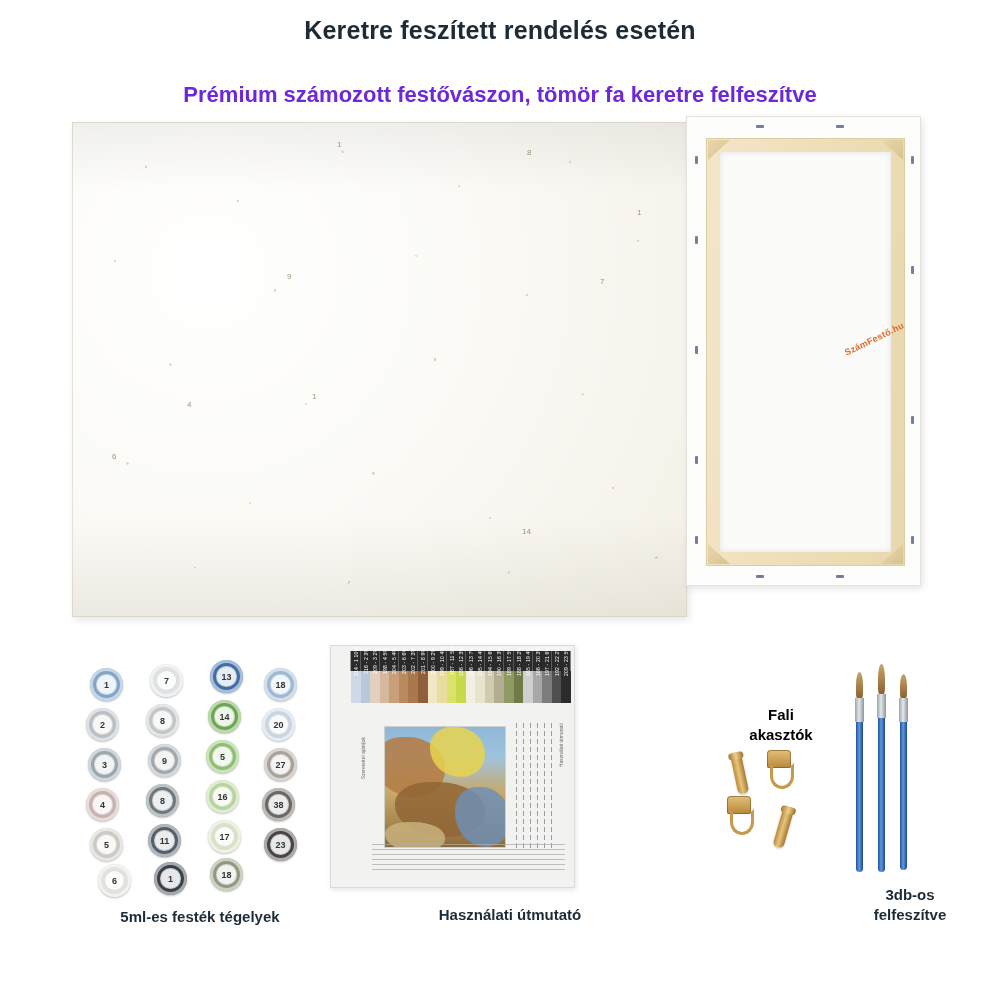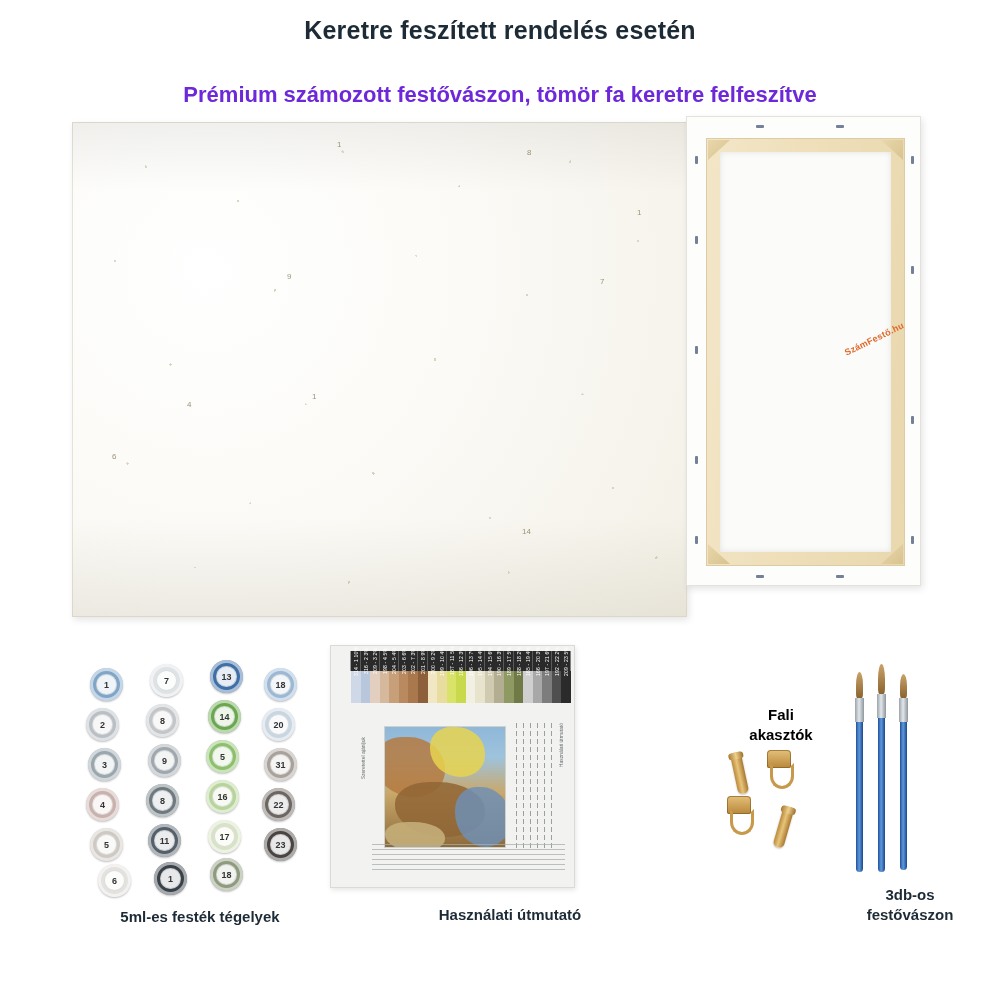--- a/index.html
+++ b/index.html
@@ -482,24 +482,24 @@
       <span class="cap">18</span>
     </div>
 
   <div class="pot" style="left:178px;top:8px;   background:#9bb8d4;">
       <span class="cap">18</span>
     </div>
   <div class="pot" style="left:176px;top:48px;  background:#c8d6e2;">
       <span class="cap">20</span>
     </div>
   <div class="pot" style="left:178px;top:88px;  background:#a9a29b;">
-      <span class="cap">31</span>
+      <span class="cap">27</span>
     </div>
   <div class="pot" style="left:176px;top:128px; background:#6d6763;">
-      <span class="cap">22</span>
+      <span class="cap">38</span>
     </div>
   <div class="pot" style="left:178px;top:168px; background:#4a4542;justify-content:center;">
       <span class="cap">23</span>
     </div>
 </div>
 
 <div class="sheet">
   <div class="swatch-strip">
     <div class="swatch">
         <span class="lbl">314 - 1  10%</span>
@@ -649,14 +649,14 @@
     <span class="bristle" style="height:24px;"></span>
     <span class="ferrule" style="top:24px;"></span>
     <span class="handle" style="top:48px;height:148px;"></span>
   </div>
 </div>
 
 <div class="caption cap-paints">5ml-es festék tégelyek</div>
 <div class="caption cap-manual">Használati útmutató</div>
 <div class="caption cap-brush">
   <span>3db-os</span><br>
-  <span>festővászon</span>
+  <span>felfeszítve</span>
 </div>
 
 </body></html>

